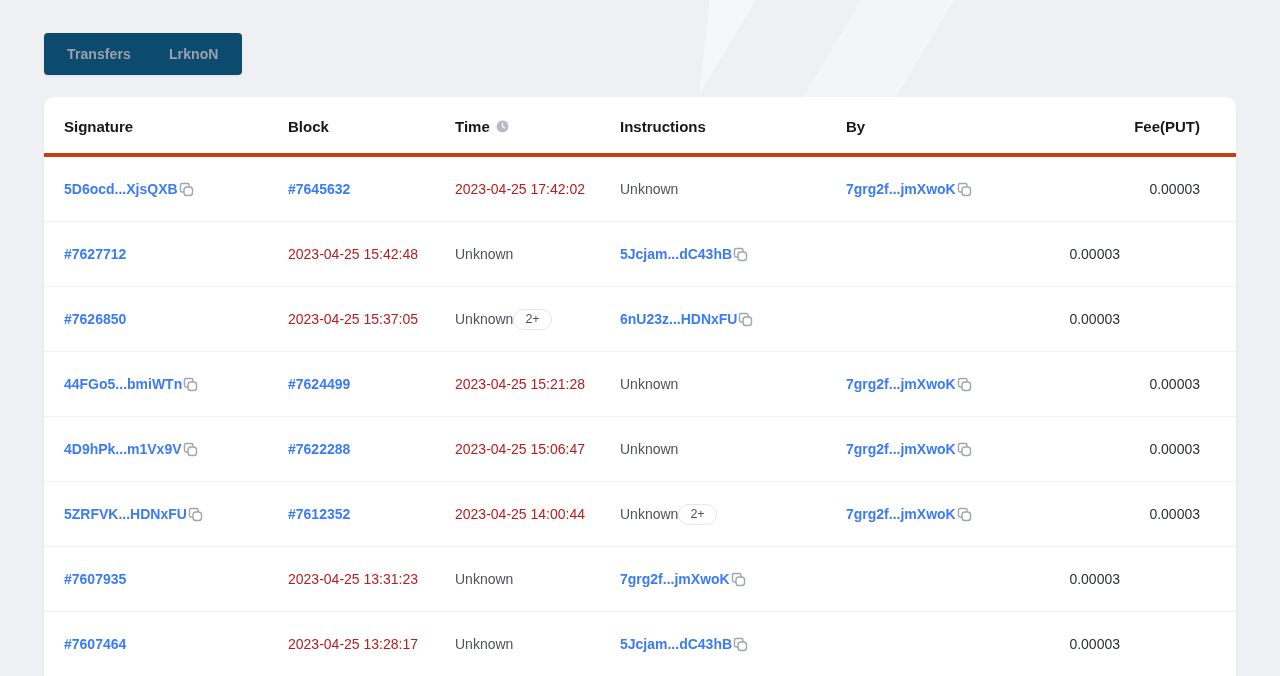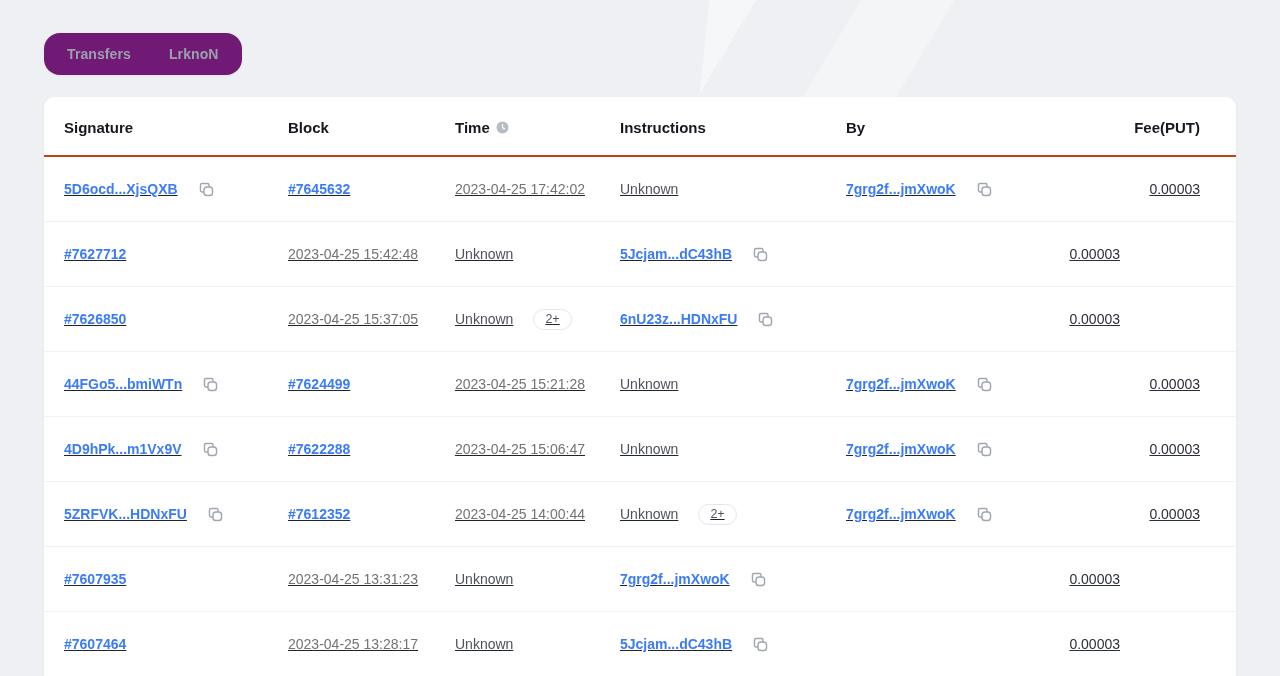--- a/index.html
+++ b/index.html
@@ -21,21 +21,21 @@
     content: ""; position: absolute; right: -160px; top: -80px; width: 760px; height: 760px;
     background: linear-gradient(115deg, rgba(255,255,255,0.45) 0 90px, transparent 90px 180px, rgba(255,255,255,0.35) 180px 260px, transparent 260px);
     transform: rotate(6deg);
   }
 
   .page { position: relative; padding: 33px 44px 0 44px; }
 
   
   .tabbar {
     display: inline-flex; align-items: center;
-    background: #701a75; border-radius: 16px; padding: 4px;
+    background: #0c4a6e; border-radius: 4px; padding: 4px;
     box-shadow: 0 1px 3px rgba(20,20,43,0.06);
     height: 42px;
   }
   .tab {
     font-size: 14px; font-weight: 700; color: #9aa1ad;
     padding: 9px 19px; border-radius: 6px; cursor: pointer; white-space: nowrap;
     line-height: 16px; letter-spacing: 0.1px;
   }
   .tab.active { background: #6222e0; color: #ffffff; }
 
@@ -46,34 +46,34 @@
     min-height: 600px; padding-top: 2px;
   }
   .grid-row {
     display: grid;
     grid-template-columns: 224px 167px 165px 226px 274px 1fr;
     align-items: center;
     padding: 0 36px 0 20px;
   }
   .thead {
     height: 58px;
-    border-bottom: 2px solid #c2410c;
+    border-bottom: 4px solid #c2410c;
     font-size: 15px; font-weight: 700; color: #15181e;
   }
   .th { display: flex; align-items: center; gap: 6px; }
   .th.fee { justify-content: flex-end; }
   .trow {
     height: 65px;
     border-bottom: 1px solid #f1f2f4;
     font-size: 14px;
   }
-  .cell { display: flex; align-items: center; gap: 20px; min-width: 0; text-decoration: underline; }
+  .cell { display: flex; align-items: center; gap: 0; min-width: 0; }
   .cell.fee { justify-content: flex-end; color: #2b2f38; }
   a.link { color: #3b7cf6; text-decoration: none; font-weight: 700; cursor: pointer; white-space: nowrap; }
-  .time-text { color: #737373; }
+  .time-text { color: #b91c1c; }
   .instr-text { color: #4d525c; }
   .badge {
     display: inline-flex; align-items: center; justify-content: center;
     border: 1px solid #e4e6ea; border-radius: 999px;
     font-size: 12.5px; color: #4d525c; padding: 2px 11px; background: #fff;
     line-height: 15px;
   }
   .copy-btn { display: inline-flex; cursor: pointer; flex: none; }
   .clock-ic { display: inline-flex; flex: none; margin-top: 1px; }
 </style>

